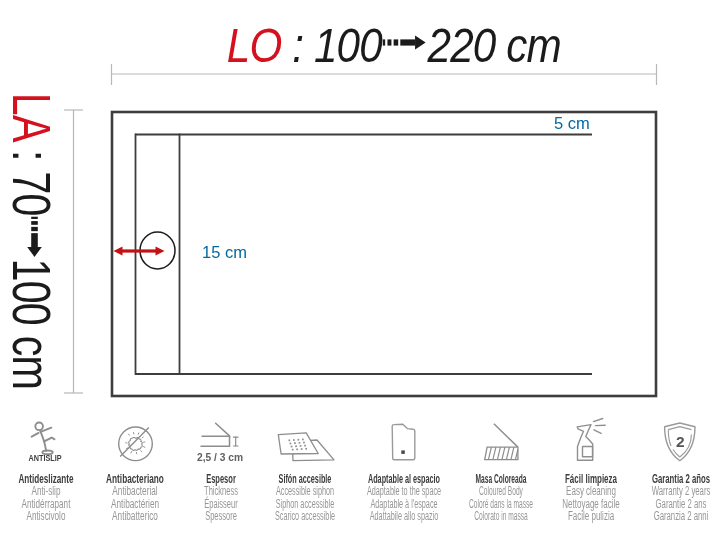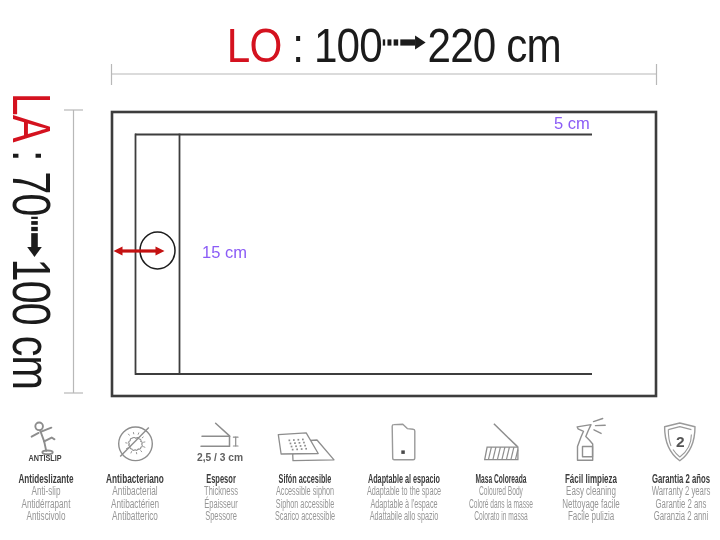--- a/index.html
+++ b/index.html
@@ -1,28 +1,28 @@
 <!DOCTYPE html>
 <html><head>
 <meta charset="utf-8">
 <style>
   html,body{margin:0;padding:0;}
   body{width:720px;height:540px;background:#ffffff;overflow:hidden;position:relative;
        font-family:"Liberation Sans", sans-serif;}
   .abs{position:absolute;}
   .title{font-size:48px;color:#1b1b1b;white-space:nowrap;letter-spacing:-1px;}
   .red{color:#d4121f;}
-  .dimtxt{font-size:16.5px;color:#8b5cf6;white-space:nowrap;}
+  .dimtxt{font-size:16.5px;color:#0369a1;white-space:nowrap;}
   .col{position:absolute;text-align:center;font-size:12.5px;line-height:12.4px;color:#969696;white-space:nowrap;top:473px;}
   .col b{display:block;color:#3c3c3c;font-weight:bold;}
 </style>
 </head>
 <body>
 
-<div class="abs" style="left:143.5px;top:18px;width:500px;text-align:center;">
+<div class="abs" style="left:143.5px;top:18px;width:500px;text-align:center;font-style:italic;">
   <span style="display:inline-block;transform:scaleX(0.88);"><span class="title"><span class="red">LO</span> : 100<svg width="50" height="15" viewBox="0 0 50 15" style="margin:0 1px 12px 1px;">
           <g fill="#1b1b1b">
             <rect x="0" y="4.4" width="3" height="6.2"></rect>
             <rect x="5.6" y="4.4" width="4.5" height="6.2"></rect>
             <rect x="12.6" y="4.4" width="5.2" height="6.2"></rect>
             <rect x="20.2" y="4.4" width="17" height="6.2"></rect>
             <polygon points="37,0.6 49,7.5 37,14.4"></polygon>
           </g>
         </svg>220 cm</span></span>
 </div>

